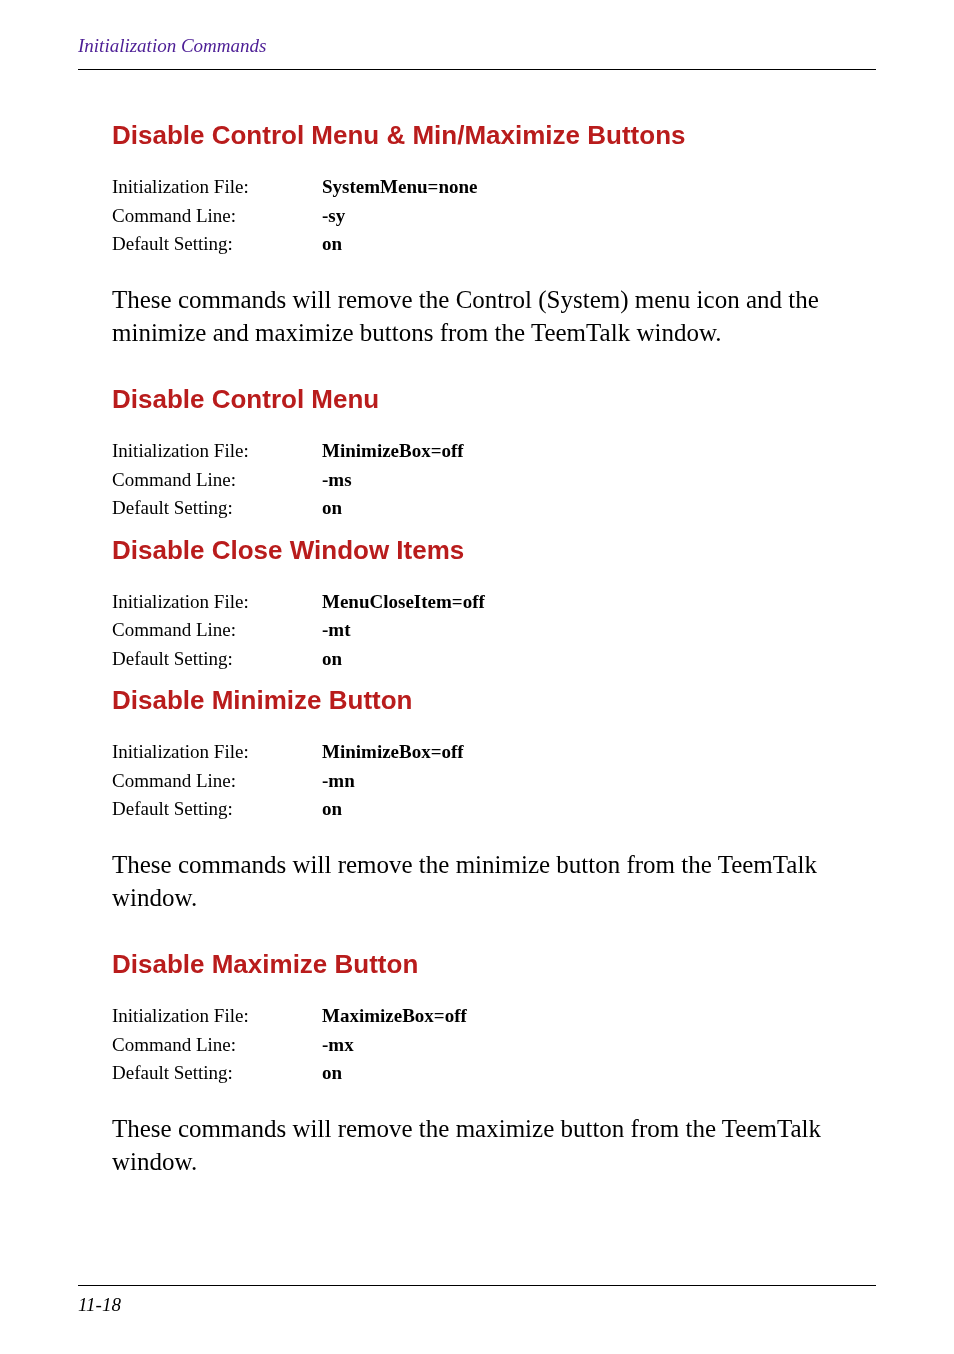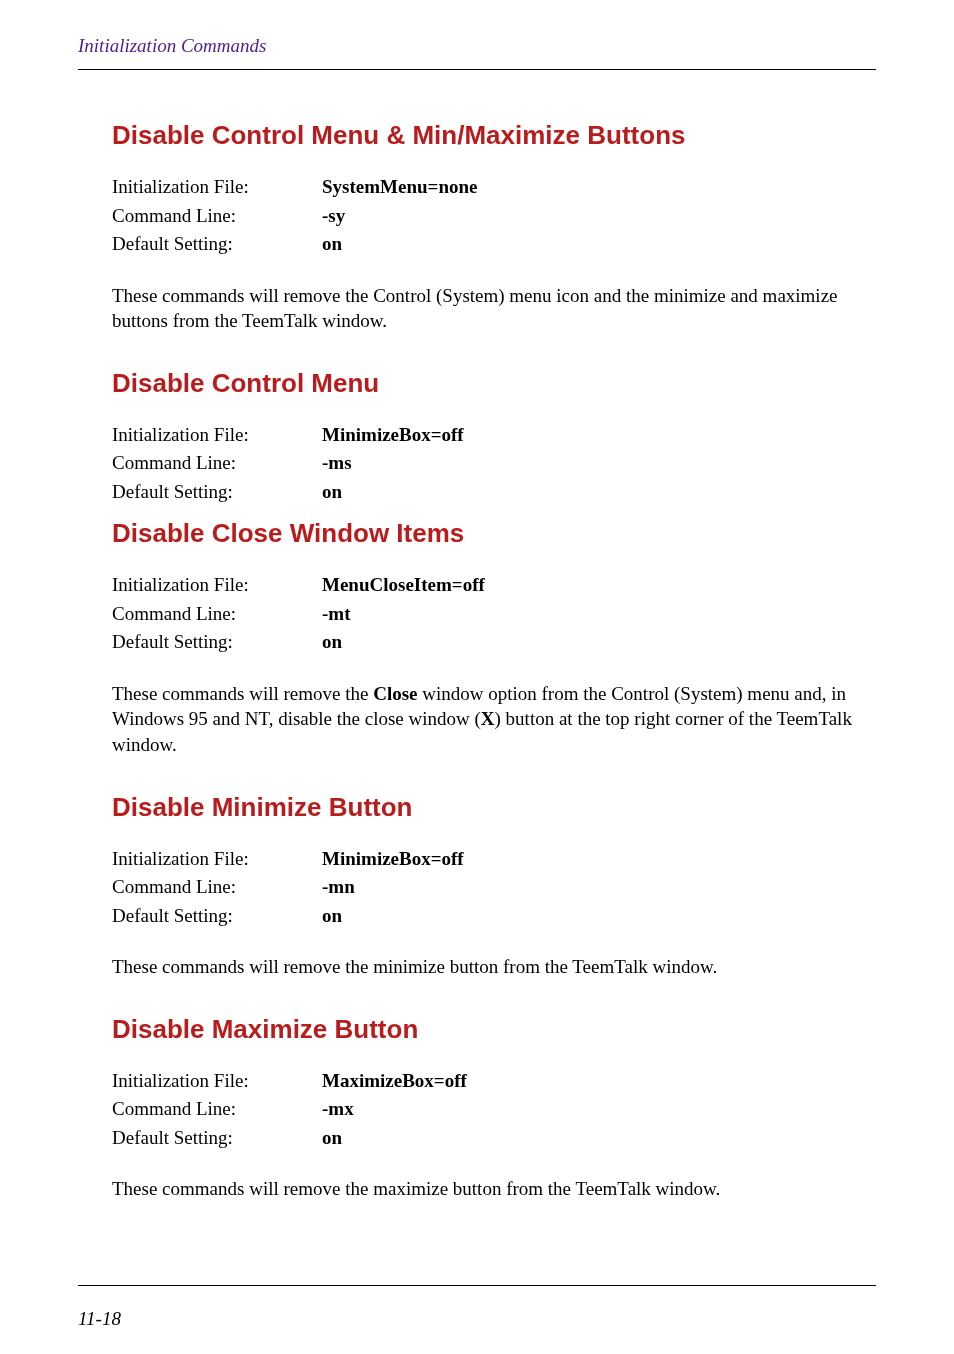--- a/index.html
+++ b/index.html
@@ -46,41 +46,41 @@
       display: inline-block;
       width: 162px;
     }
     .field-value {
       font-weight: bold;
     }
     .field-group {
       margin-bottom: 12px;
     }
     .body-text {
-      font-size: 19px;
+      font-size: 25px;
       line-height: 1.35;
       margin-top: 24px;
       margin-bottom: 34px;
     }
     .body-text b {
       font-weight: bold;
     }
     .footer-rule {
       border: none;
       border-top: 1px solid #000;
       position: absolute;
       bottom: 68px;
       left: 78px;
       right: 78px;
     }
     .page-number {
       font-style: italic;
       font-size: 19px;
       position: absolute;
-      bottom: 24px;
+      bottom: 38px;
       left: 78px;
     }
   </style>
 </head>
 <body>
 
 <div class="running-header">Initialization Commands</div>
 <hr class="header-rule">
 
 <div class="content">
@@ -126,21 +126,20 @@
     </div>
     <div class="field-row">
       <span class="field-label">Command Line:</span>
       <span class="field-value">-mt</span>
     </div>
     <div class="field-row">
       <span class="field-label">Default Setting:</span>
       <span class="field-value">on</span>
     </div>
   </div>
-  <p class="body-text"><span>These commands will remove the </span><b>Close</b><span> window option from the Control (System) menu and, in Windows 95 and NT, disable the close window (</span><b>X</b><span>) button at the top right corner of the TeemTalk window.</span></p>
 
   <h2 class="section-heading">Disable Minimize Button</h2>
   <div class="field-group">
     <div class="field-row">
       <span class="field-label">Initialization File:</span>
       <span class="field-value">MinimizeBox=off</span>
     </div>
     <div class="field-row">
       <span class="field-label">Command Line:</span>
       <span class="field-value">-mn</span>

